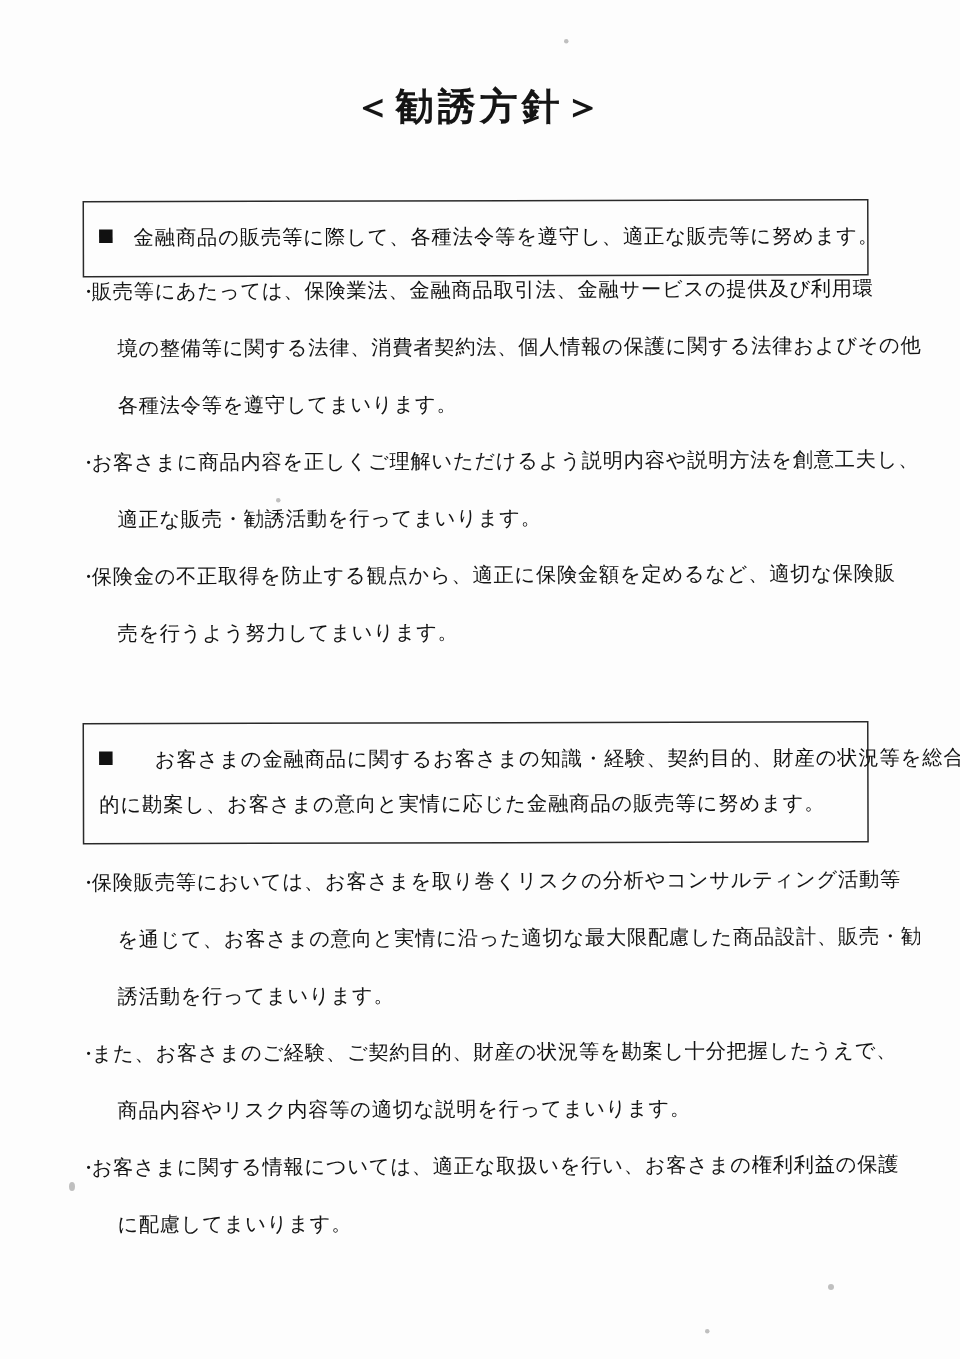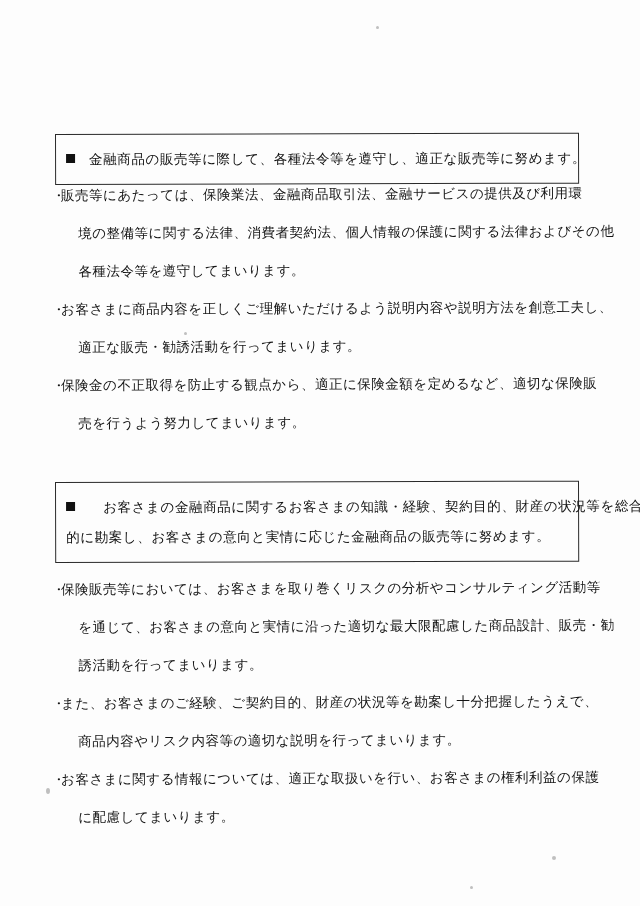--- a/index.html
+++ b/index.html
@@ -116,20 +116,21 @@
 <body>
 
 <div class="page">
 
   <div class="speck" style="left:376px; top:26px; width:3px; height:3px;"></div>
   <div class="speck" style="left:552px; top:856px; width:4px; height:4px;"></div>
   <div class="speck" style="left:470px; top:886px; width:3px; height:3px;"></div>
   <div class="speck" style="left:46px; top:788px; width:4px; height:6px;"></div>
   <div class="speck" style="left:184px; top:332px; width:3px; height:3px;"></div>
 
+  <div class="doc-title">＜勧誘方針＞</div>
 
   <div class="box box-1 skew-b">
     <div class="box-line">
       <span class="marker"></span><span>金融商品の販売等に際して、各種法令等を遵守し、適正な販売等に努めます。</span>
     </div>
   </div>
 
   <div class="para p1 skew-a">
     <div class="line"><span class="dot-bullet">・</span><span>販売等にあたっては、保険業法、金融商品取引法、金融サービスの提供及び利用環</span></div>
     <div class="line cont">境の整備等に関する法律、消費者契約法、個人情報の保護に関する法律およびその他</div>

